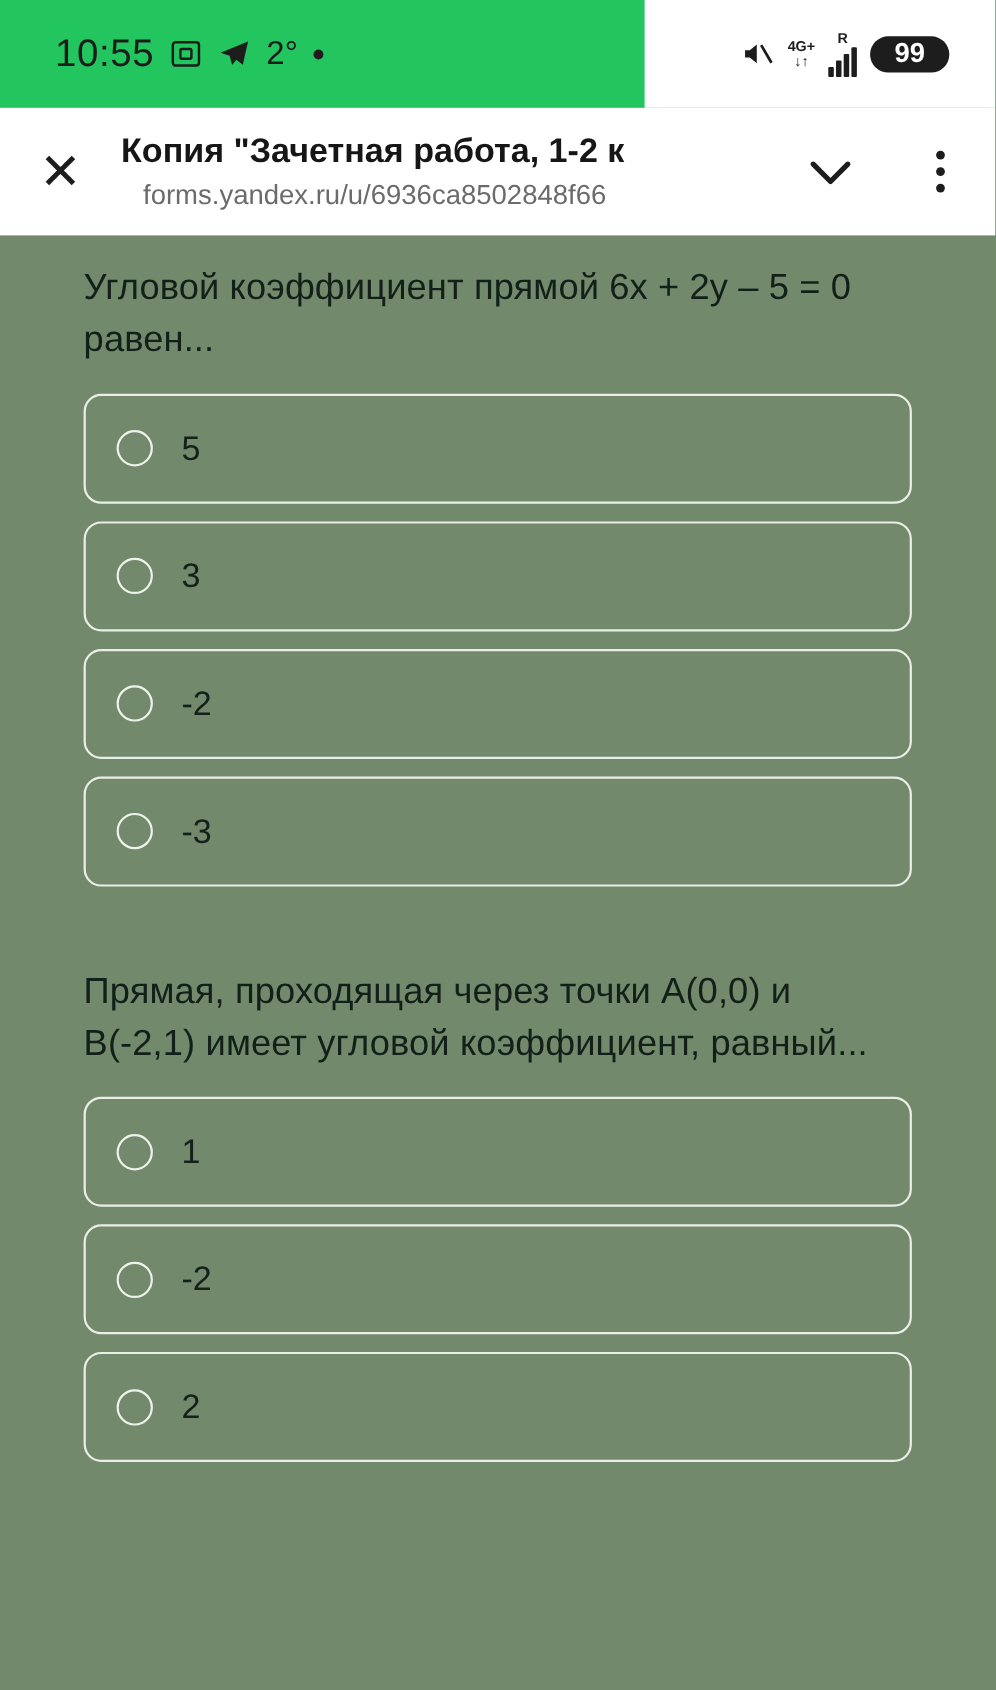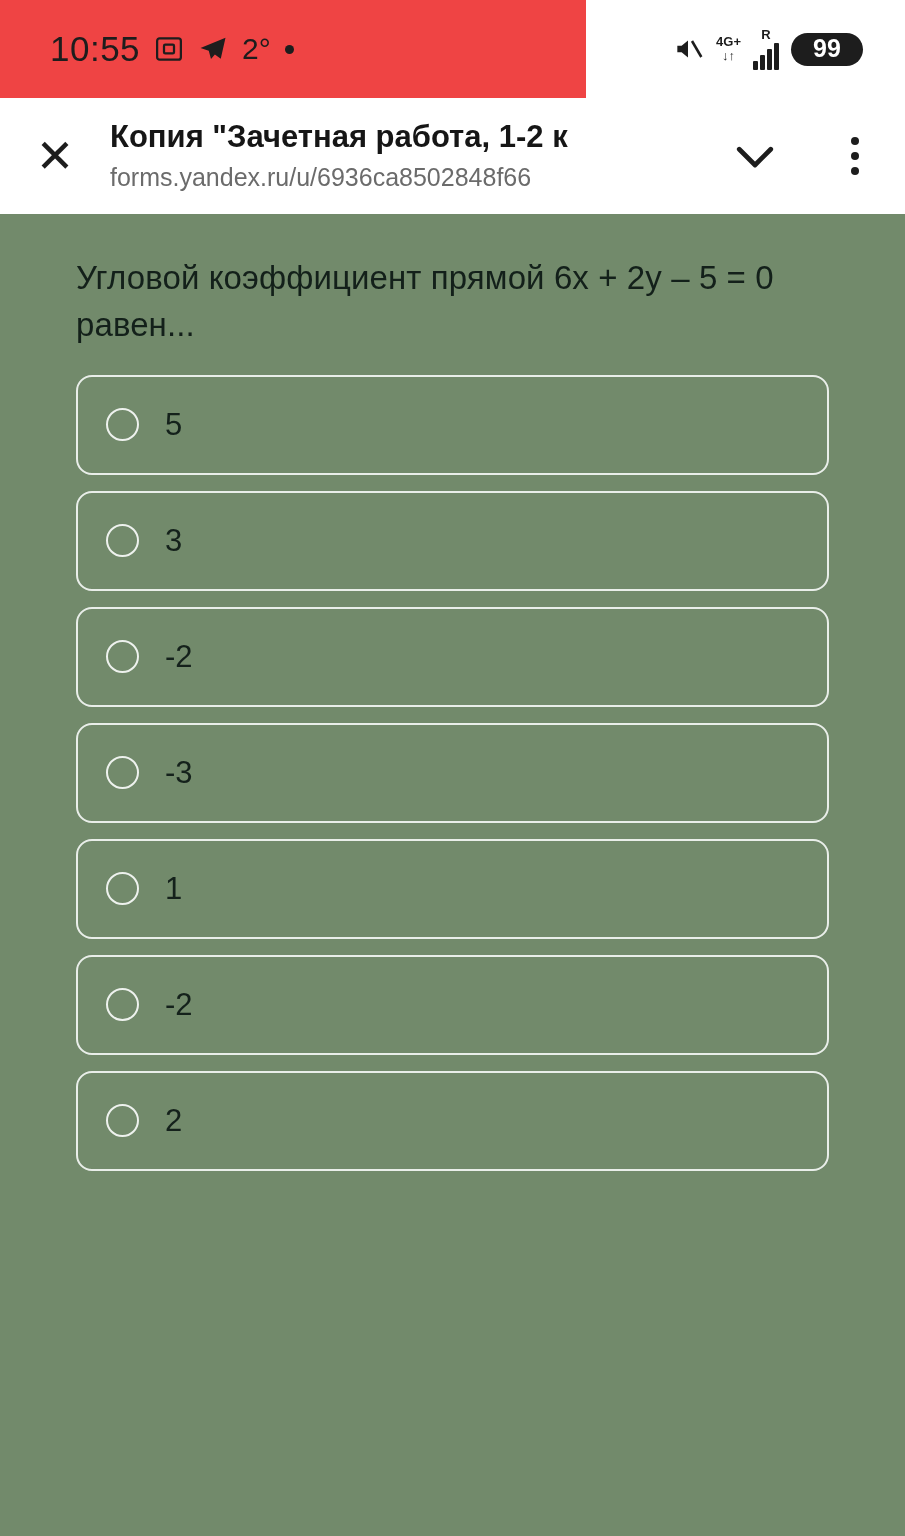--- a/index.html
+++ b/index.html
@@ -11,21 +11,21 @@
     height: 1536px;
     background: #728a6b;
     font-family: "Liberation Sans", sans-serif;
     overflow: hidden;
     position: relative;
   }
 
   
   .statusbar {
     height: 98px;
-    background: #ef4444;
+    background: #22c55e;
     position: relative;
     display: flex;
   }
   .statusbar .left {
     display: flex;
     align-items: center;
     gap: 14px;
     margin-left: 50px;
     color: #1b1b1b;
   }
@@ -126,20 +126,21 @@
     overflow: hidden;
     line-height: 1.25;
   }
   .appurl {
     font-size: 25px;
     color: #6b6b6b;
     white-space: nowrap;
     overflow: hidden;
     line-height: 1.3;
     margin-top: 4px;
+    margin-left: 20px;
   }
   .appbar-actions {
     display: flex;
     align-items: center;
     flex: none;
   }
   .chev-btn, .menu-btn {
     width: 100px;
     height: 116px;
     display: flex;
@@ -173,21 +174,21 @@
   .form {
     padding: 0 76px;
     box-sizing: border-box;
   }
   .question {
     color: #13201a;
     font-size: 33px;
     line-height: 1.42;
     font-weight: normal;
     margin: 0;
-    padding-top: 41px;
+    padding-top: 24px;
     padding-bottom: 26px;
     letter-spacing: 0.1px;
   }
   .q2 { padding-top: 56px; }
   .option {
     border: 2px solid #e9eee9;
     border-radius: 16px;
     height: 100px;
     display: flex;
     align-items: center;
@@ -290,20 +291,21 @@
   </div>
   <div class="option">
     <span class="radio"></span>
     <span class="opt-label">-2</span>
   </div>
   <div class="option">
     <span class="radio"></span>
     <span class="opt-label">-3</span>
   </div>
 
+  <p class="question q2">Прямая, проходящая через точки А(0,0) и В(-2,1) имеет угловой коэффициент, равный...</p>
 
   <div class="option">
     <span class="radio"></span>
     <span class="opt-label">1</span>
   </div>
   <div class="option">
     <span class="radio"></span>
     <span class="opt-label">-2</span>
   </div>
   <div class="option">

